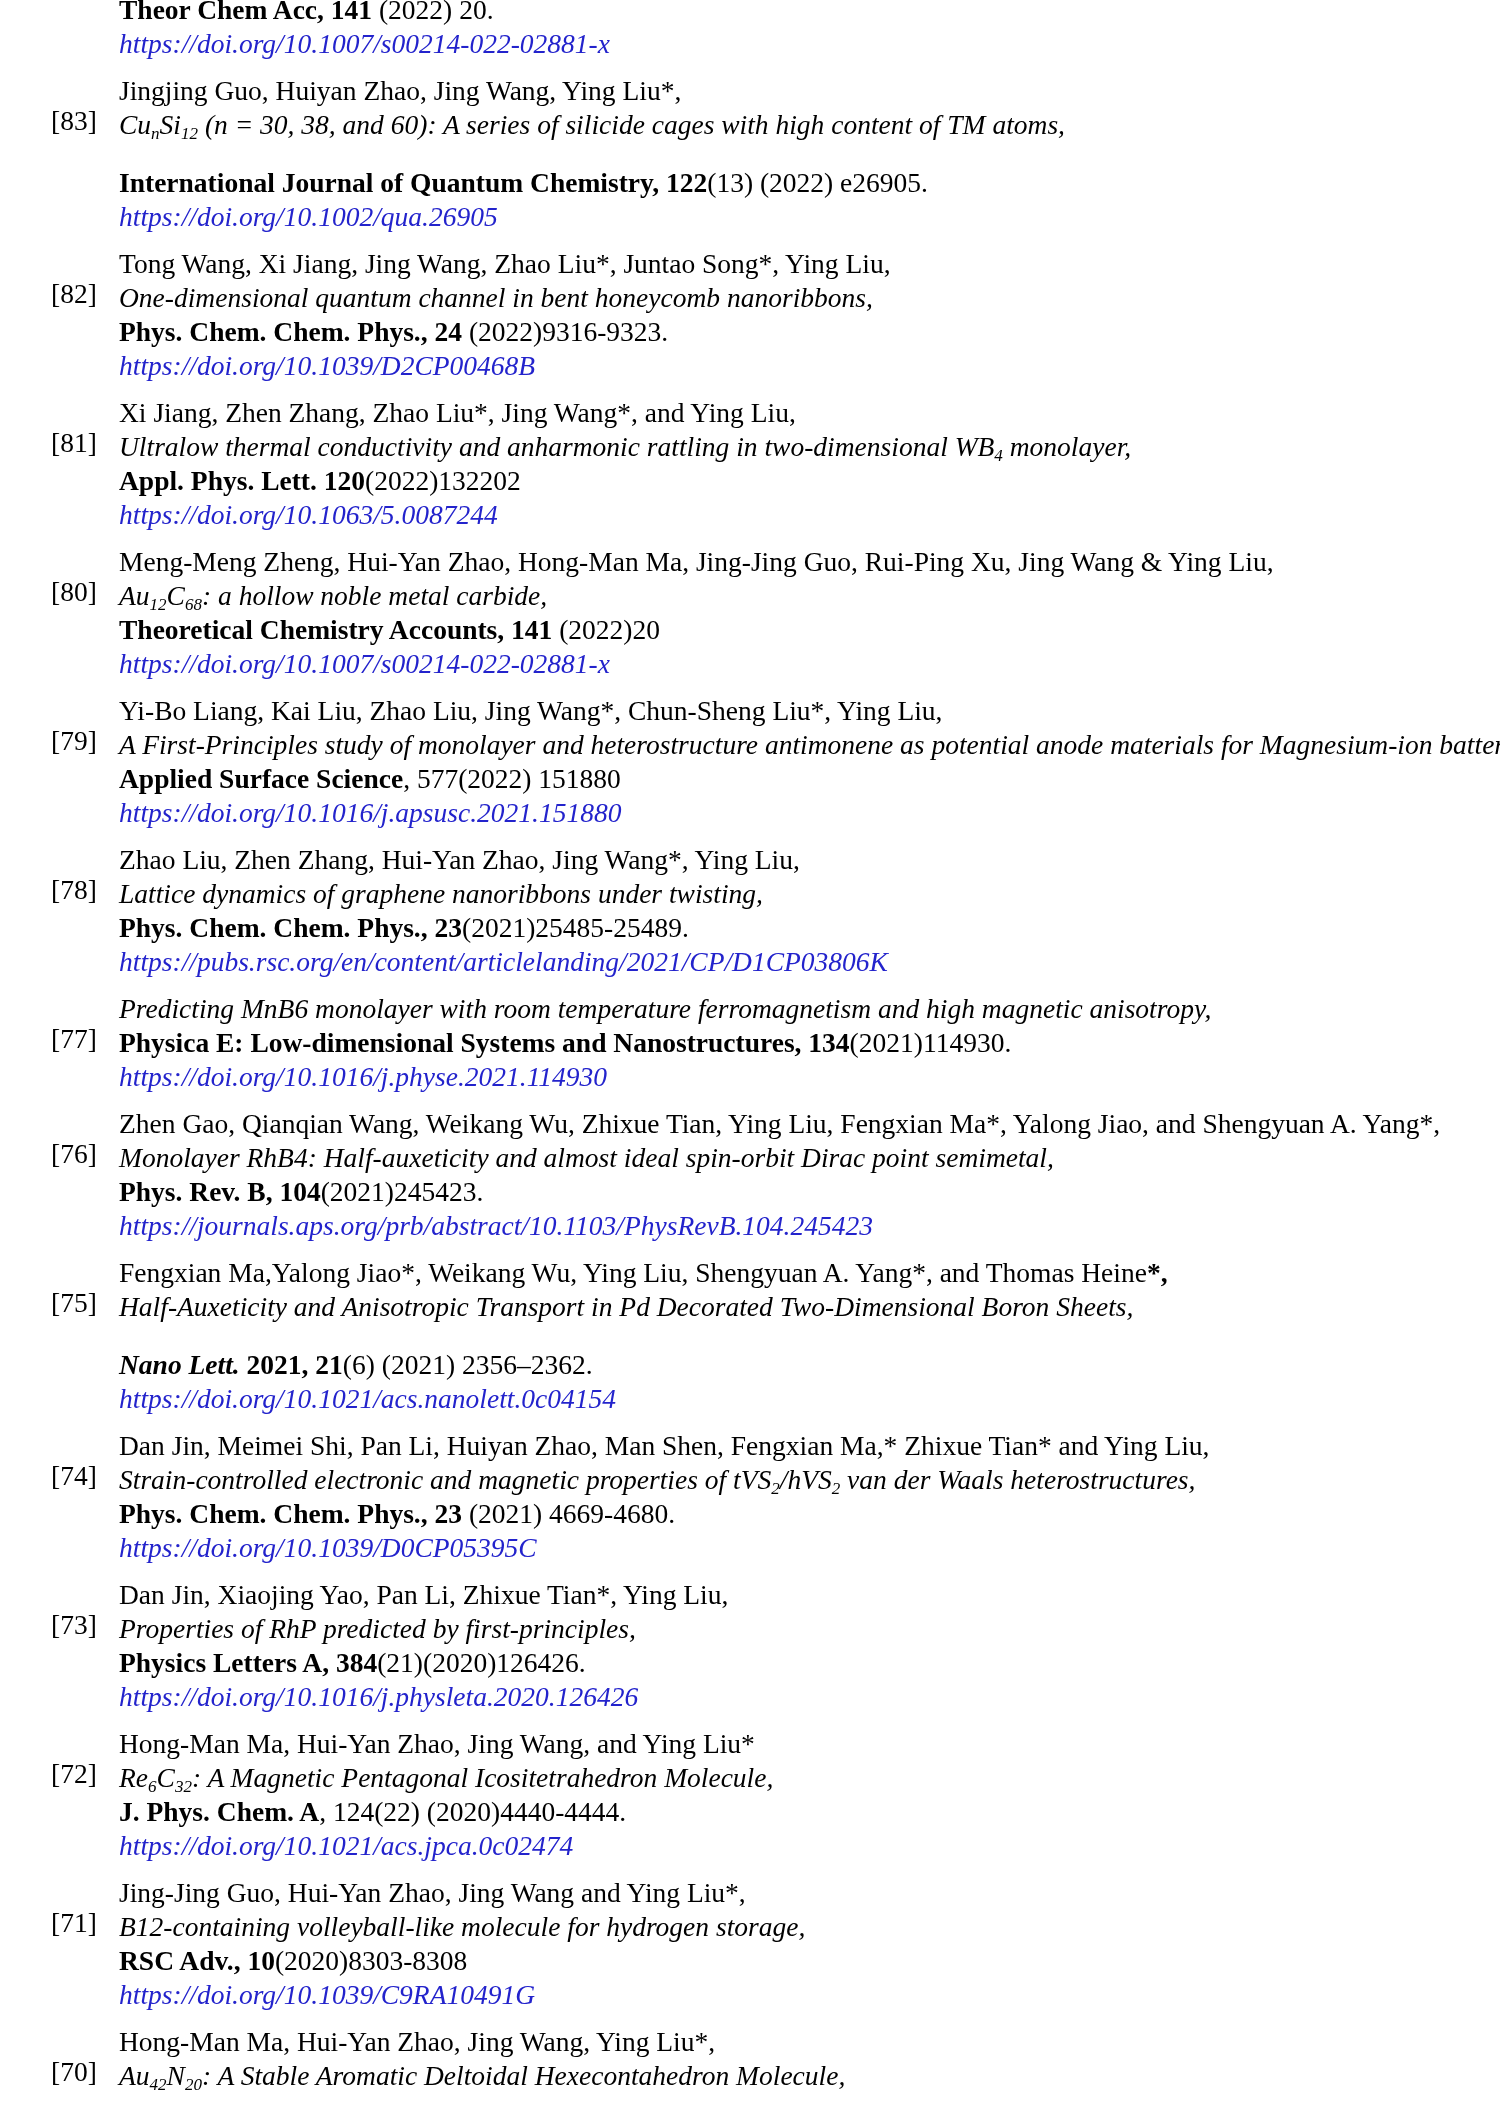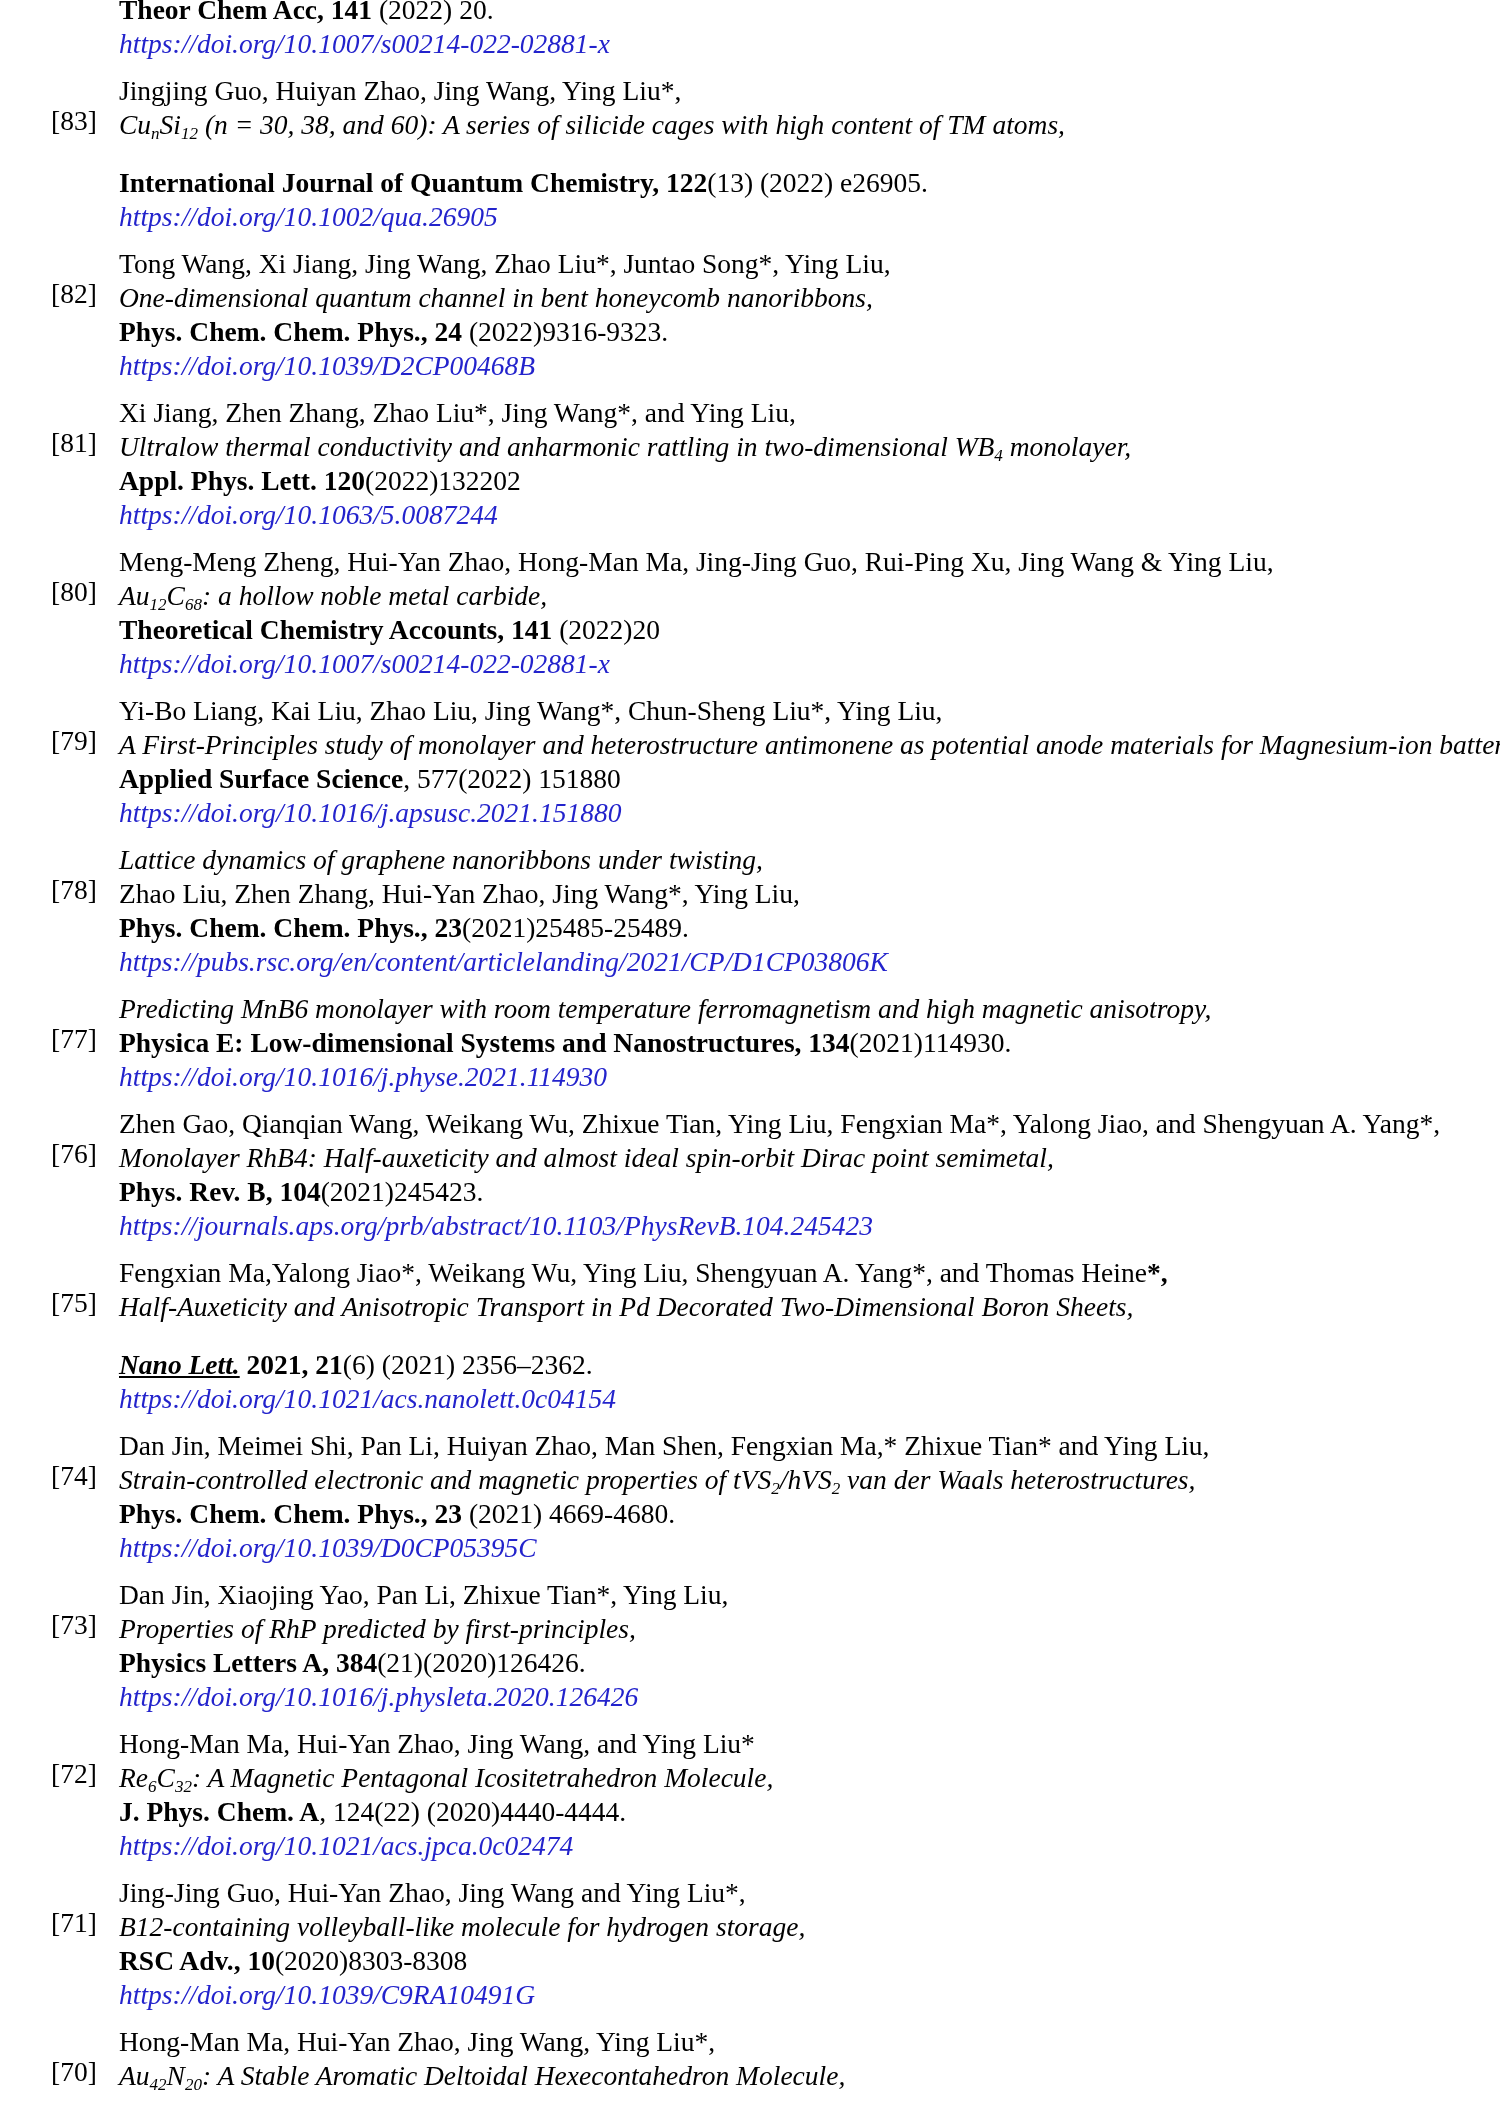--- a/index.html
+++ b/index.html
@@ -41,21 +41,21 @@
     white-space: nowrap;
   }
   .ref-line.gap-before { margin-top: 24px; }
   .kind-title { font-style: italic; }
   .kind-link {
     font-style: italic;
     color: var(--link-color, #2323CC);
   }
   .kind-link.u { }
   .s-b  { font-weight: 700; }
-  .s-bi { font-weight: 700; font-style: italic; text-decoration: underline; }
+  .s-bi { font-weight: 700; font-style: italic; }
   .s-sub {
     font-size: 0.62em;
     vertical-align: -0.28em;
     line-height: 0;
   }
 </style>
 </head>
 <body style="--link-color: #2323CC; background: rgb(255, 255, 255); color: rgb(0, 0, 0);">
 
 <div class="page">
@@ -94,22 +94,22 @@
       </div>
       <div class="ref-entry">
         <span class="ref-number">[79]</span>
         <div class="ref-line kind-authors"><span>Yi-Bo Liang, Kai Liu, Zhao Liu, Jing Wang*, Chun-Sheng Liu*, Ying Liu,</span></div>
         <div class="ref-line kind-title"><span>A First-Principles study of monolayer and heterostructure antimonene as potential anode materials for Magnesium-ion batteries,</span></div>
         <div class="ref-line kind-journal"><span class="s-b">Applied Surface Science</span><span>, 577(2022) 151880</span></div>
         <div class="ref-line kind-link"><span>https://doi.org/10.1016/j.apsusc.2021.151880</span></div>
       </div>
       <div class="ref-entry">
         <span class="ref-number">[78]</span>
+        <div class="ref-line kind-authors"><span>Zhao Liu, Zhen Zhang, Hui-Yan Zhao, Jing Wang*, Ying Liu,</span></div>
         <div class="ref-line kind-title"><span>Lattice dynamics of graphene nanoribbons under twisting,</span></div>
-        <div class="ref-line kind-authors"><span>Zhao Liu, Zhen Zhang, Hui-Yan Zhao, Jing Wang*, Ying Liu,</span></div>
         <div class="ref-line kind-journal"><span class="s-b">Phys. Chem. Chem. Phys., 23</span><span>(2021)25485-25489.</span></div>
         <div class="ref-line kind-link"><span>https://pubs.rsc.org/en/content/articlelanding/2021/CP/D1CP03806K</span></div>
       </div>
       <div class="ref-entry">
         <span class="ref-number">[77]</span>
         <div class="ref-line kind-title"><span>Predicting MnB6 monolayer with room temperature ferromagnetism and high magnetic anisotropy,</span></div>
         <div class="ref-line kind-journal"><span class="s-b">Physica E: Low-dimensional Systems and Nanostructures, 134</span><span>(2021)114930.</span></div>
         <div class="ref-line kind-link"><span>https://doi.org/10.1016/j.physe.2021.114930</span></div>
       </div>
       <div class="ref-entry">

